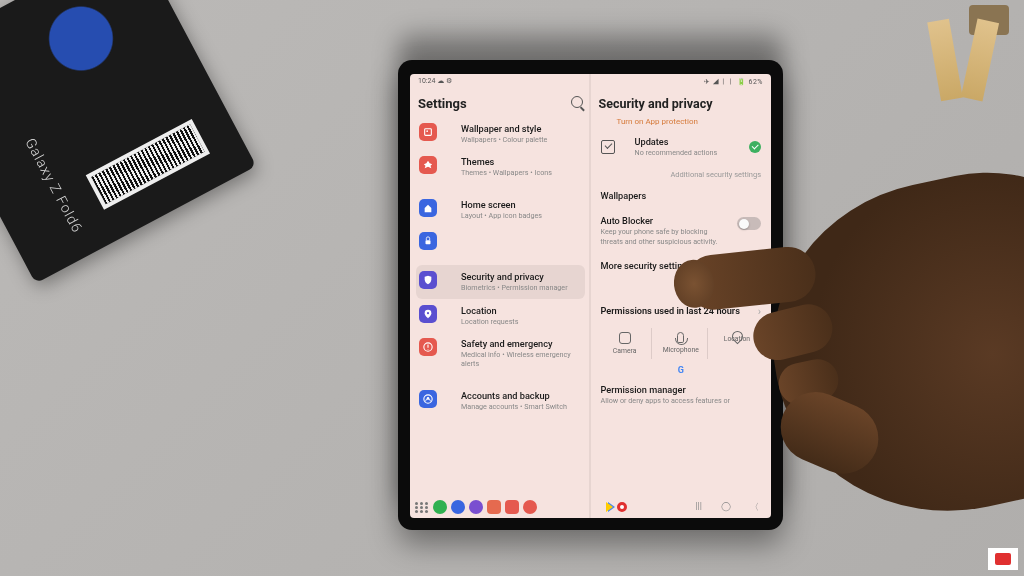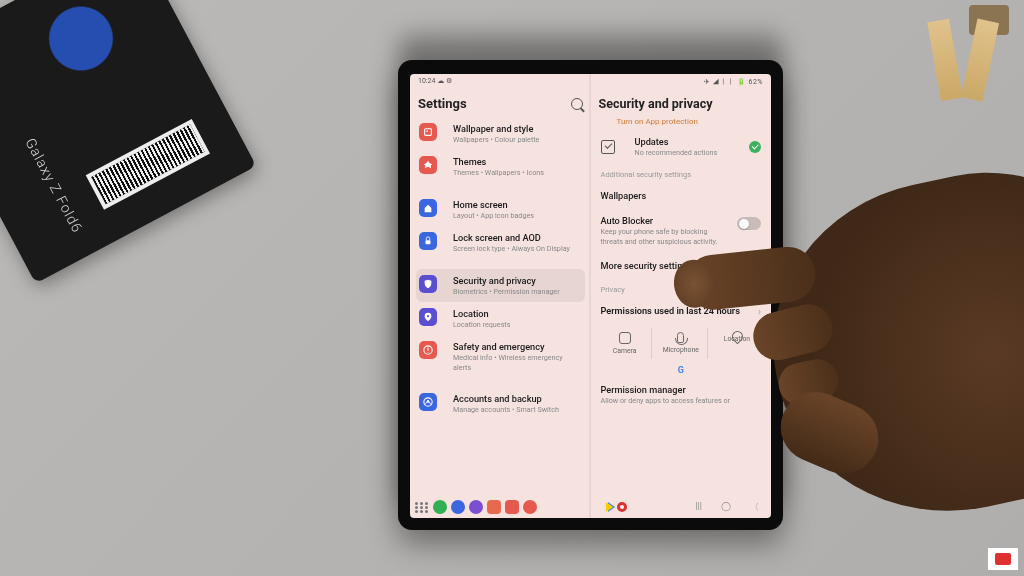--- a/index.html
+++ b/index.html
@@ -25,42 +25,42 @@
   .screen { width: 100%; height: 100%; background: #f6e3df; border-radius: 4px; display: flex; flex-direction: column; font-size: 9px; color: #444; overflow:hidden; position: relative;}
   .screen::before { content:""; position:absolute; left:49.5%; top:0; bottom:0; width:2px; background: rgba(0,0,0,0.06); z-index:5;}
   
   .statusbar { display: flex; justify-content: space-between; padding: 3px 8px; font-size: 7px; color: #555;}
   .status-right { letter-spacing: 0.5px;}
   
   .panes { flex: 1; display: flex; min-height:0;}
   .pane { flex: 1; padding: 2px 6px 0 6px; display:flex; flex-direction:column; min-width:0;}
   .pane.left { border-right: 0px solid rgba(0,0,0,0.05);}
   
-  .pane-header { display: flex; align-items: center; justify-content: space-between; padding: 4px 2px 6px 2px;}
+  .pane-header { display: flex; justify-content: space-between; padding: 4px 2px 6px 2px;}
   .pane-title { font-size: 13px; font-weight: 700; color: #222;}
   .pane-title.r { font-size: 12.5px;}
   .search-ic { width: 12px; height: 12px; border: 1.5px solid #555; border-radius: 50%; position: relative;}
   .search-ic::after { content:""; position:absolute; width:5px; height:1.5px; background:#555; bottom:-2px; right:-3px; transform:rotate(45deg);}
   
   .list { flex:1; overflow:hidden;}
-  .item { display: flex; align-items: flex-start; padding: 6px 3px; gap: 16px; border-radius: 6px;}
+  .item { display: flex; align-items: flex-start; padding: 6px 3px; gap: 24px; border-radius: 6px;}
   .item.selected { background: rgba(0,0,0,0.06);}
   .item.gap { margin-top: 9px;}
   .ic { width: 18px; height: 18px; border-radius: 5px; flex-shrink:0; display:flex; align-items:center; justify-content:center;}
   .ic svg { width:10px; height:10px; fill:#fff;}
   .txt { min-width:0; flex:1;}
   .label { font-size: 9.2px; font-weight: 500; color: #1a1a1a; line-height:1.2;}
   .sub { font-size: 7.2px; color: #888; line-height:1.3; margin-top:1px;}
   .orange-text { color: #d67a3a; font-size: 8px; padding: 0 4px 4px 20px;}
   .upd-row { display:flex; align-items:center; gap:20px; padding:6px 4px;}
   .box-ic { width:14px; height:14px; border:1.2px solid #555; border-radius:2px; position:relative;}
   .box-ic::after{content:""; position:absolute; width:6px; height:3px; border-left:1.2px solid #555; border-bottom:1.2px solid #555; top:2px; left:3px; transform:rotate(-45deg);}
   .check-badge { width:12px; height:12px; background:#3db060; border-radius:50%; position:relative; margin-left:auto;}
   .check-badge::after{content:""; position:absolute; width:5px; height:2.5px; border-left:1.5px solid #fff; border-bottom:1.5px solid #fff; top:3px; left:3px; transform:rotate(-45deg);}
-  .section-hdr { font-size: 7.5px; color: #999; padding: 7px 4px 4px 4px;}
+  .section-hdr { font-size: 7.5px; color: #999; padding: 7px 4px 4px 4px; text-align: right;}
   .r-row { padding: 7px 4px; display:flex; align-items:flex-start; gap:6px;}
   .r-row .txt { flex:1;}
   .toggle { width:24px; height:13px; background:#c8bbb9; border-radius:7px; position:relative; flex-shrink:0; margin-top:2px;}
   .toggle::after{content:""; position:absolute; width:10px; height:10px; background:#fafafa; border-radius:50%; top:1.5px; left:2px; box-shadow:0 1px 2px rgba(0,0,0,0.25);}
   .chev { color:#aaa; font-size:11px; margin-left:auto;}
   
   .perm-cards { display:flex; gap:3px; padding: 3px 2px 6px 2px;}
   .perm-card { flex:1; display:flex; flex-direction:column; align-items:center; gap:3px; padding:4px 1px;}
   .perm-card:not(:last-child){border-right:1px solid rgba(0,0,0,0.1);}
   .perm-ic { width:12px; height:12px; border:1.1px solid #666; border-radius:3px;}
@@ -159,24 +159,20 @@
       <div class="sub">Layout • App icon badges</div>
     </div>
               </div>
               <div class="item">
     <div class="ic" style="background:#3a66e0">
       <svg viewBox="0 0 12 12">
                     <rect x="3" y="5" width="6" height="5" rx="1"></rect>
                     <path d="M4 5V3a2 2 0 014 0v2" fill="none" stroke="#fff"></path>
                   </svg>
     </div>
-    <div class="txt">
-      <div class="label">Lock screen and AOD</div>
-      <div class="sub">Screen lock type • Always On Display</div>
-    </div>
               </div>
               <div class="item selected gap">
     <div class="ic" style="background:#5a4fd0">
       <svg viewBox="0 0 12 12">
                     <path d="M6 1l4 1v3c0 3-2 5-4 6-2-1-4-3-4-6V2z"></path>
                   </svg>
     </div>
     <div class="txt">
       <div class="label">Security and privacy</div>
       <div class="sub">Biometrics • Permission manager</div>

